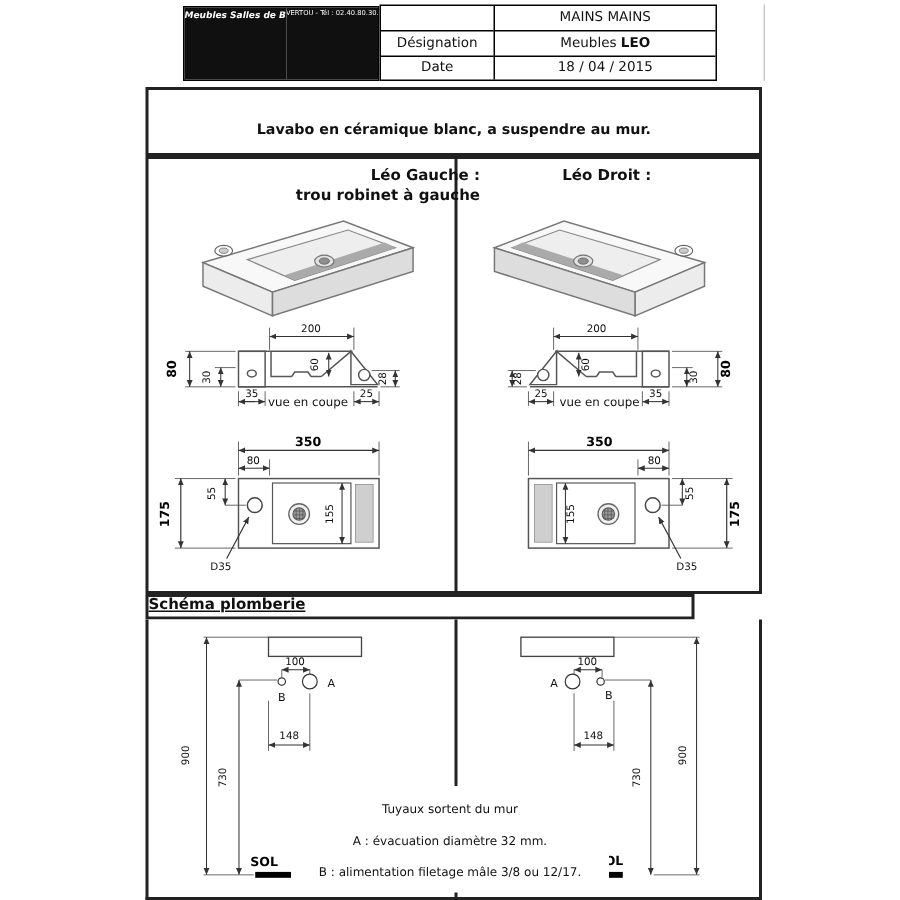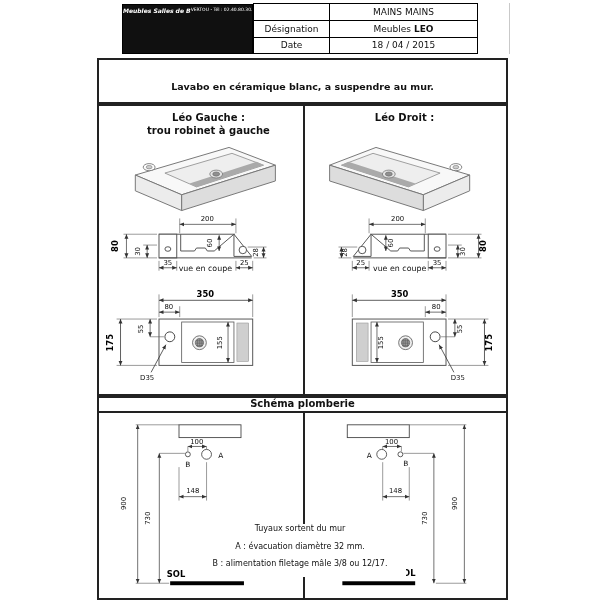--- a/index.html
+++ b/index.html
@@ -28,34 +28,34 @@
   .edge{position:absolute;left:509px;top:3px;width:1px;height:51px;background:#c9c9c9;}
   
   .desc{position:absolute;left:97px;top:58px;width:411px;height:46px;border:2px solid #222;
         box-sizing:border-box;text-align:center;font-size:9.5px;font-weight:bold;padding-top:20px;}
   .desc div{line-height:13px;}
   
   .main-box{position:absolute;left:97px;top:104px;width:411px;height:292px;border:2px solid #222;
             box-sizing:border-box;background:#fff;}
   .vdiv{position:absolute;left:204px;top:0;bottom:0;width:1.5px;background:#222;}
   .col-title{position:absolute;top:5px;width:203px;text-align:center;font-size:10px;font-weight:bold;line-height:13px;}
-  .col-title.l{left:8px;} .col-title.r{left:204px;}
+  .col-title.l{left:18px;text-align:right;} .col-title.r{left:204px;}
   .main-svg{position:absolute;left:0;top:0;width:407px;height:288px;}
   
-  .banner{position:absolute;left:97px;top:396px;width:411px;height:17px;border:2px solid #222;
-          box-sizing:border-box;text-align:center;font-size:10px;font-weight:bold;line-height:12px;background:#fff;}
+  .banner{position:absolute;left:97px;top:396px;width:366px;height:17px;border:2px solid #222;
+          box-sizing:border-box;font-size:10px;font-weight:bold;line-height:12px;background:#fff;text-decoration:underline;}
   
   .bottom-box{position:absolute;left:97px;top:413px;width:411px;height:187px;
               border-left:2px solid #222;border-right:2px solid #222;border-bottom:2px solid #222;
               box-sizing:border-box;background:#fff;}
   .vdiv2{position:absolute;left:204px;top:0;bottom:0;width:1.5px;background:#222;z-index:1;}
   .plumb-svg{position:absolute;left:0;top:0;width:407px;height:185px;z-index:2;}
   .notes{position:absolute;left:95px;top:111px;width:212px;background:#fff;z-index:3;
          text-align:center;font-size:8px;color:#111;}
-  .notes div{line-height:10px;margin-bottom:7.5px;}
+  .notes div{line-height:10px;margin-bottom:7.5px;margin-top:11px;}
   
   svg text{font-family:"DejaVu Sans",sans-serif;}
   .dim-t{font-size:7px;fill:#111;}
   .dim-tb{font-size:8.5px;font-weight:bold;fill:#000;}
   .cap{font-size:8px;fill:#111;}
   .ab{font-size:7.5px;fill:#111;}
   .sol{font-size:8.5px;font-weight:bold;fill:#000;}
 </style>
 </head>
 <body>

